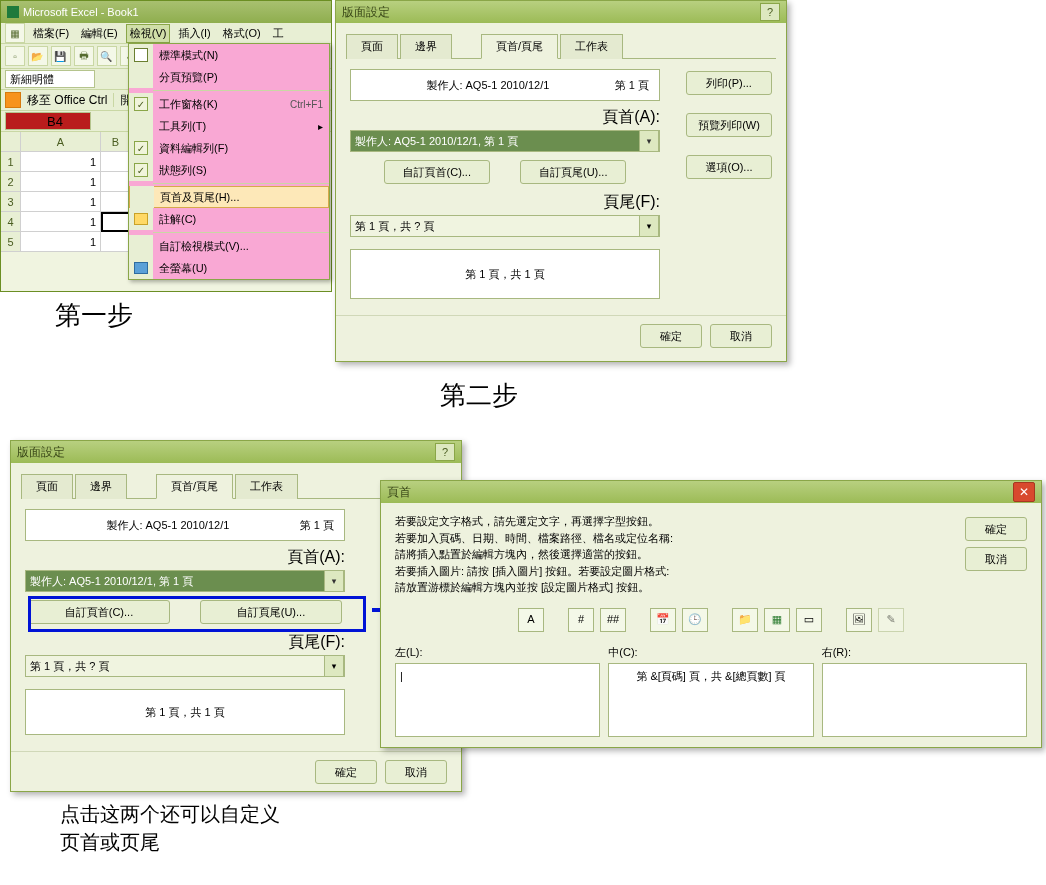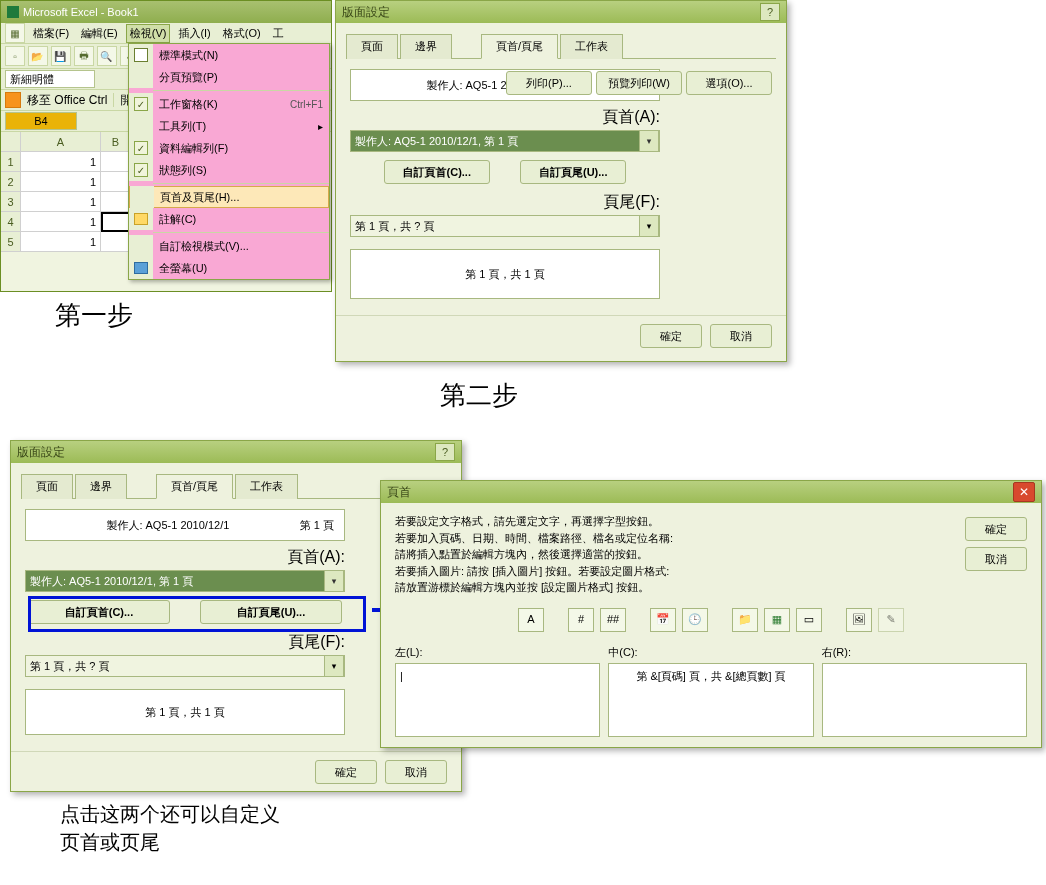--- a/index.html
+++ b/index.html
@@ -94,26 +94,26 @@
     border: 1px solid #d67a0e;
   }
   .cellref {
     background: #e8efd4;
     height: 20px;
     display: flex; align-items: center;
     padding: 0 4px;
     border-bottom: 1px solid #c9d7a4;
   }
   .refbox {
-    background: #eab308;
+    background: #b91c1c;
     border: 1px solid #b5c48d;
     width: 70px; height: 16px;
     text-align: center;
-    font-size: 11px;
-    display: flex; align-items: center; justify-content: center;
+    font-size: 13px;
+    display: flex; align-items: center; justify-content: center; padding-left: 14px;
   }
   .grid {
     display: grid;
     grid-template-columns: 20px 80px 30px;
     grid-auto-rows: 20px;
   }
   .grid div {
     border-right: 1px solid #d0d0d0;
     border-bottom: 1px solid #d0d0d0;
     display: flex; align-items: center; justify-content: center;
@@ -250,26 +250,25 @@
     height: 22px;
     display: inline-flex; align-items: center; justify-content: center;
     padding: 0 18px;
     font-size: 11px;
     cursor: pointer;
   }
   .btn-row {
     display: flex; gap: 30px;
     margin: 8px 0;
     justify-content: center;
-    font-weight: bold;
   }
   .side-btns {
     position: absolute;
     right: 14px; top: 70px;
-    display: flex; flex-direction: row; gap: 4px;
+    display: flex; flex-direction: column; gap: 18px;
   }
   .side-btns .btn { width: 84px; padding: 0; }
   .dlg-foot {
     display: flex; justify-content: flex-end;
     gap: 8px;
     padding: 8px 14px;
     border-top: 1px solid #d0d8b8;
   }
   .lbl { font-size: 16px; margin: 4px 0 2px 0; display:block;text-align:right;}
 

